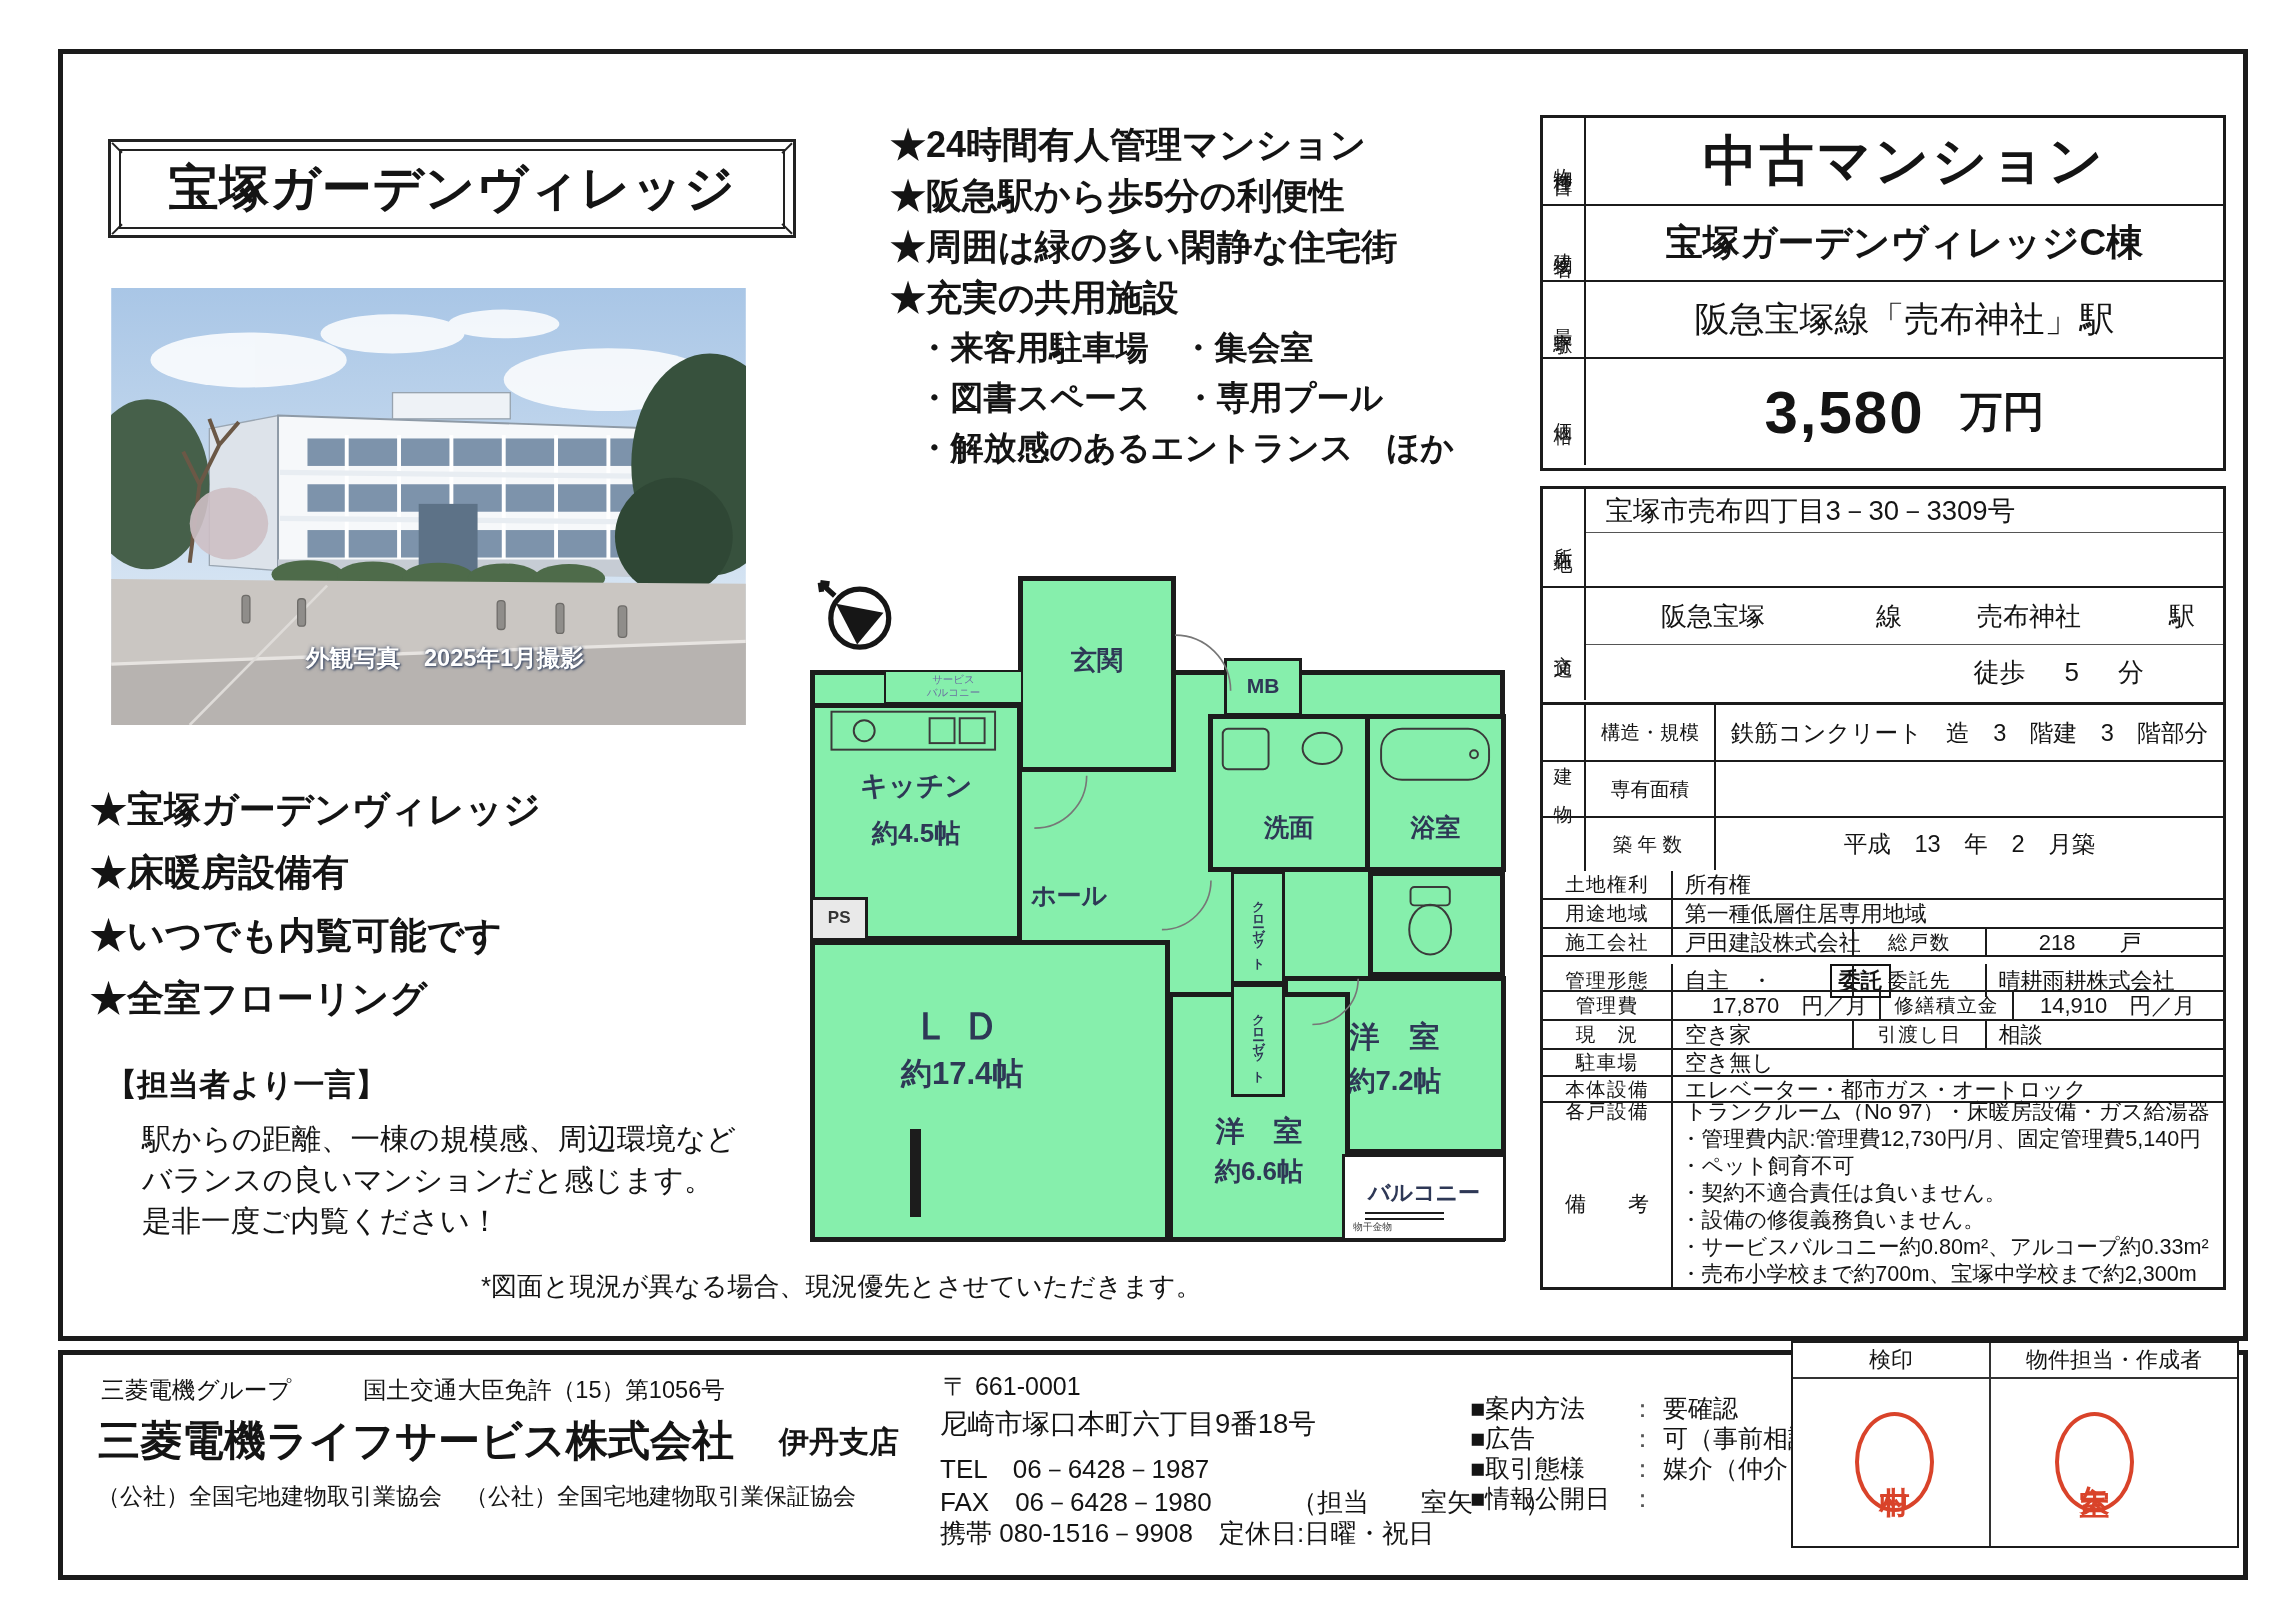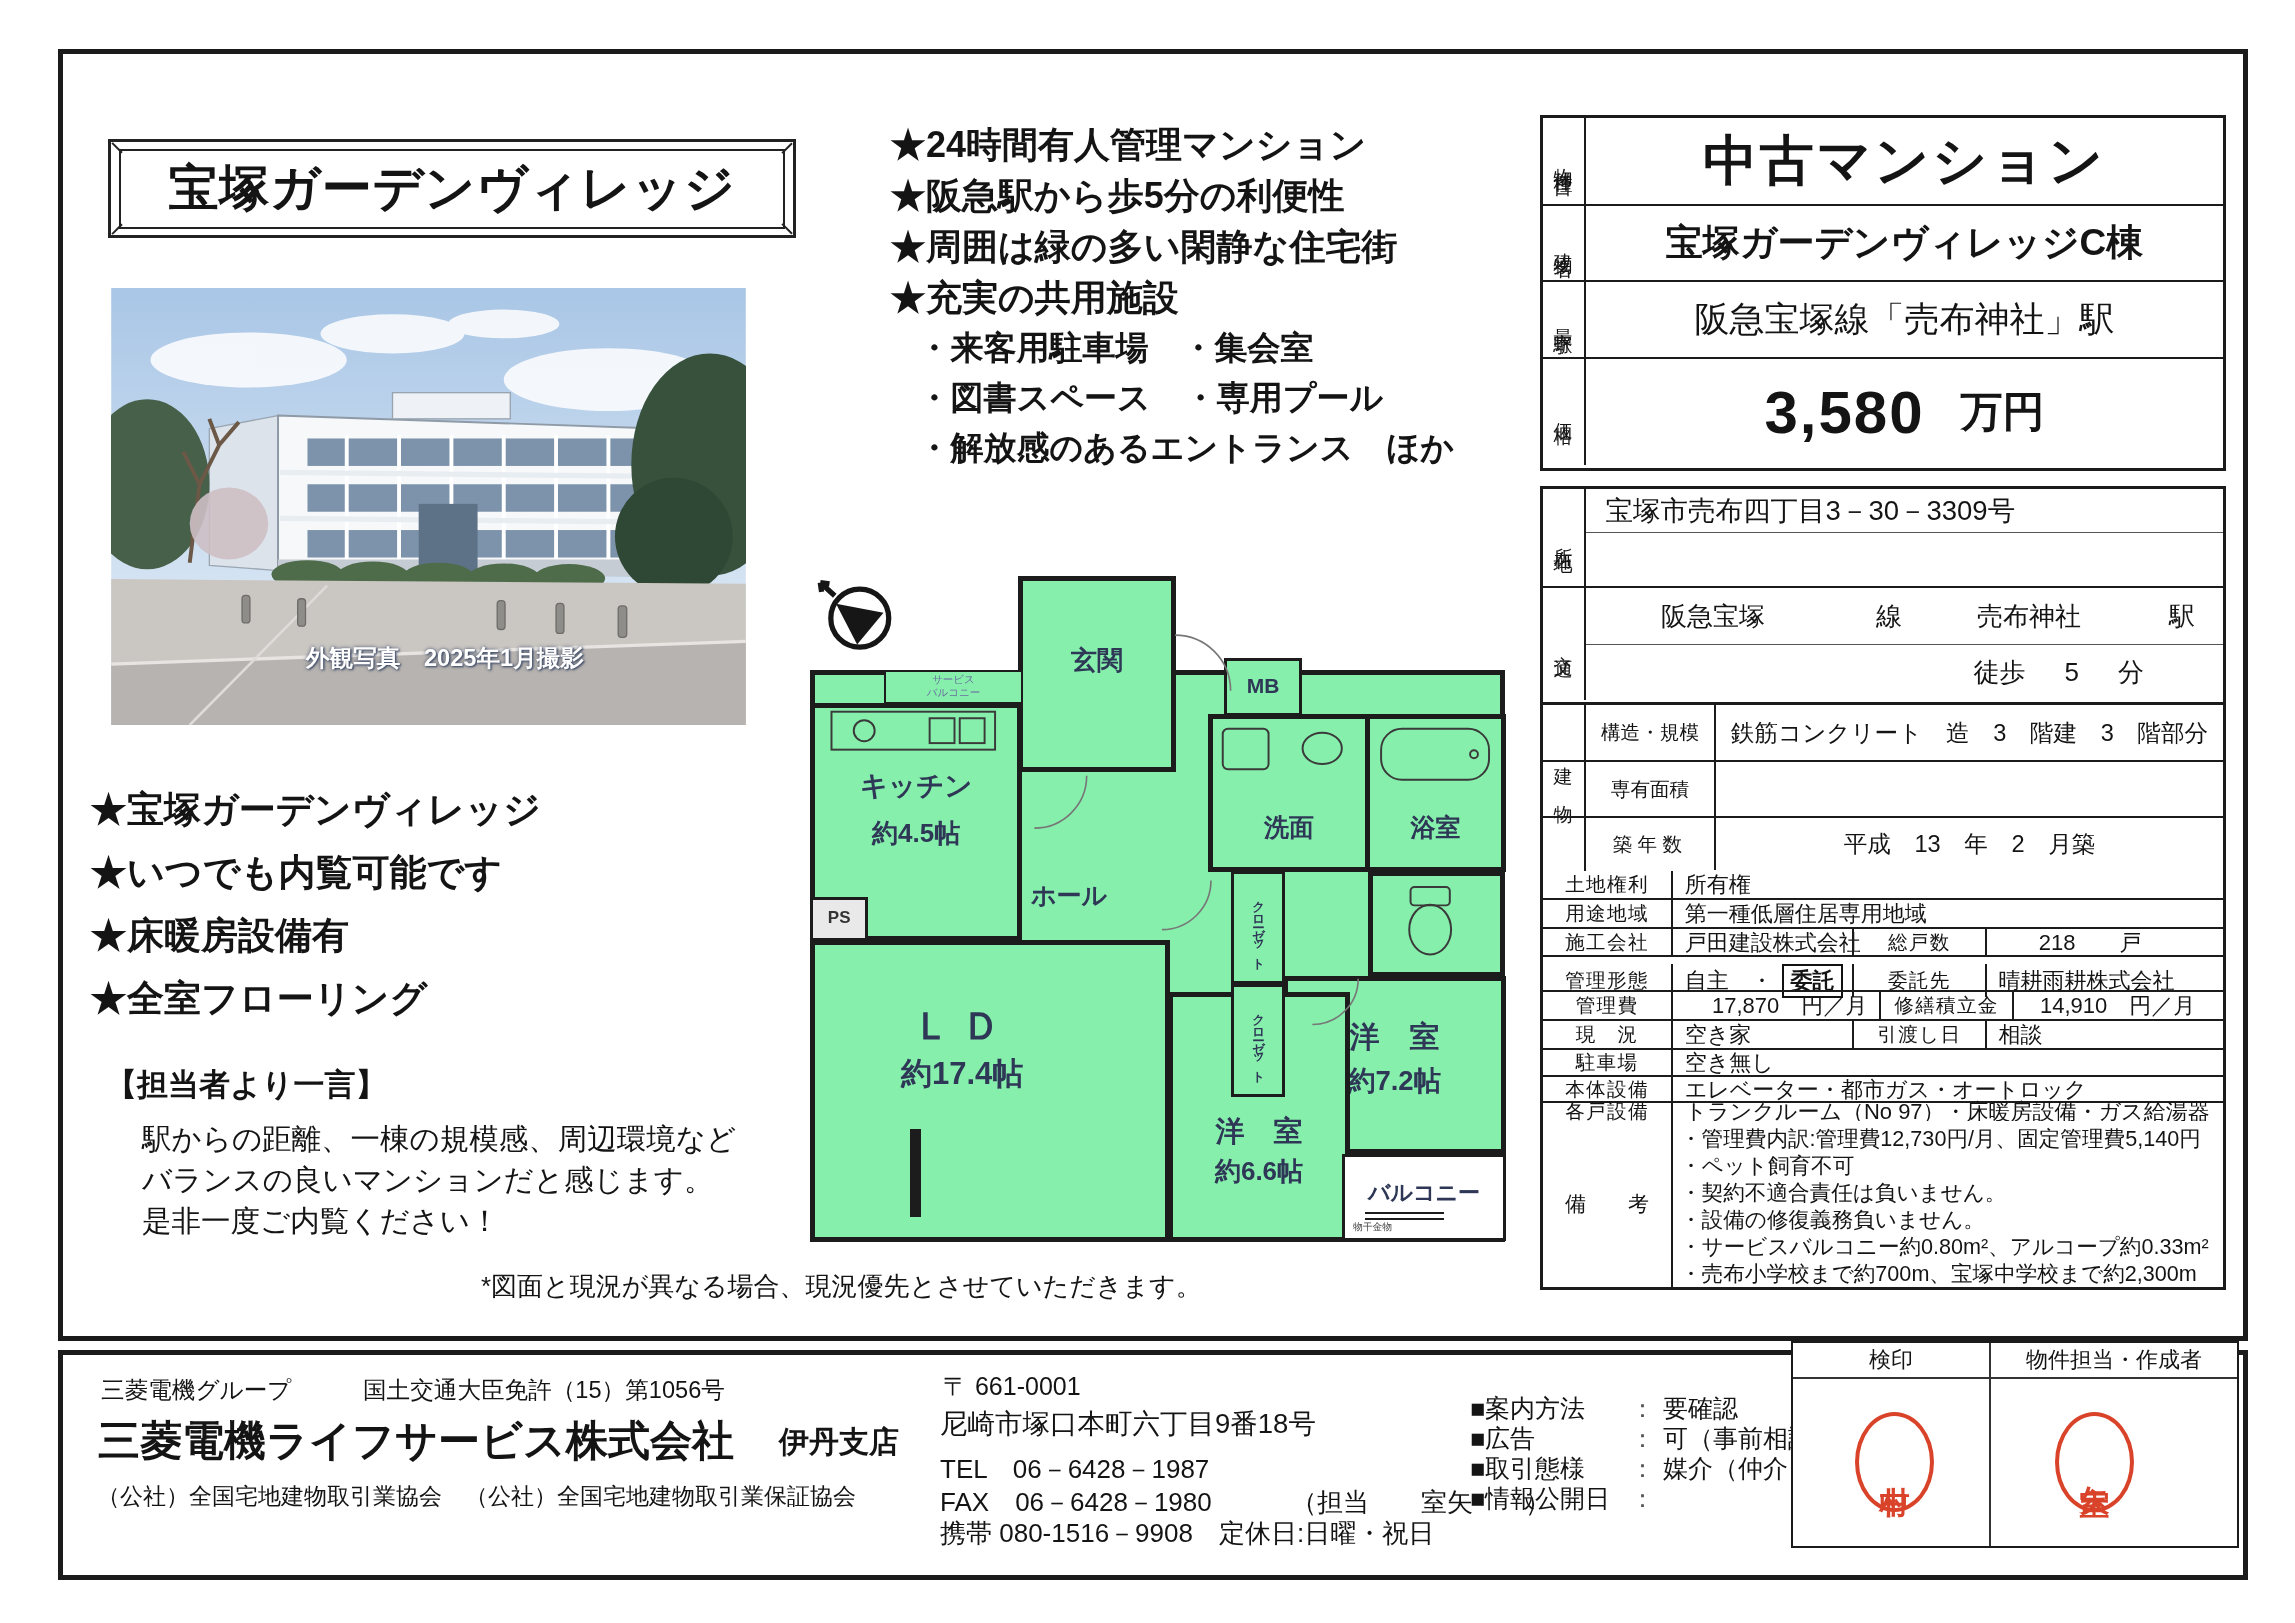--- a/index.html
+++ b/index.html
@@ -129,22 +129,22 @@
   <div class="hl">★阪急駅から歩5分の利便性</div>
   <div class="hl">★周囲は緑の多い閑静な住宅街</div>
   <div class="hl">★充実の共用施設</div>
   <div class="sub">・来客用駐車場　・集会室</div>
   <div class="sub">・図書スペース　・専用プール</div>
   <div class="sub">・解放感のあるエントランス　ほか</div>
 </div>
 
 <div class="abs" style="left:90px;top:778px;">
   <div class="lf">★宝塚ガーデンヴィレッジ</div>
+  <div class="lf">★床暖房設備有</div>
   <div class="lf">★いつでも内覧可能です</div>
-  <div class="lf">★床暖房設備有</div>
   <div class="lf">★全室フローリング</div>
 </div>
 
 <div class="abs" style="left:106px;top:1064px;">
   <div class="staffh">【担当者より一言】</div>
   <div class="staffl" style="padding-left:36px;margin-top:11.8px;">駅からの距離、一棟の規模感、周辺環境など</div>
   <div class="staffl" style="padding-left:36px;">バランスの良いマンションだと感じます。</div>
   <div class="staffl" style="padding-left:36px;">是非一度ご内覧ください！</div>
 </div>
 
@@ -334,21 +334,21 @@
   <div class="srow" style="top:58px;height:27px;">
     <div class="dlab">施工会社</div>
     <div class="dval" style="width:167px;">戸田建設株式会社</div>
     <div class="dlab2">総戸数</div>
     <div class="dval" style="padding-left:52px;">218　　戸</div>
   </div>
   <div class="rowline" style="position:absolute;left:0;top:84px;right:0;"></div>
 
   <div class="srow" style="top:86px;height:33px;margin-top:7px;">
     <div class="dlab">管理形態</div>
-    <div class="dval" style="width:167px;">
+    <div class="dval" style="width:167px;gap:48px;">
       <span>自主　・</span>
       <span class="boxedv" style="font-size:22px;">委託</span>
     </div>
     <div class="dlab2">委託先</div>
     <div class="dval">晴耕雨耕株式会社</div>
   </div>
   <div class="rowline" style="position:absolute;left:0;top:119px;right:0;"></div>
 
   <div class="srow" style="top:121px;height:27px;">
     <div class="dlab">管理費</div>

